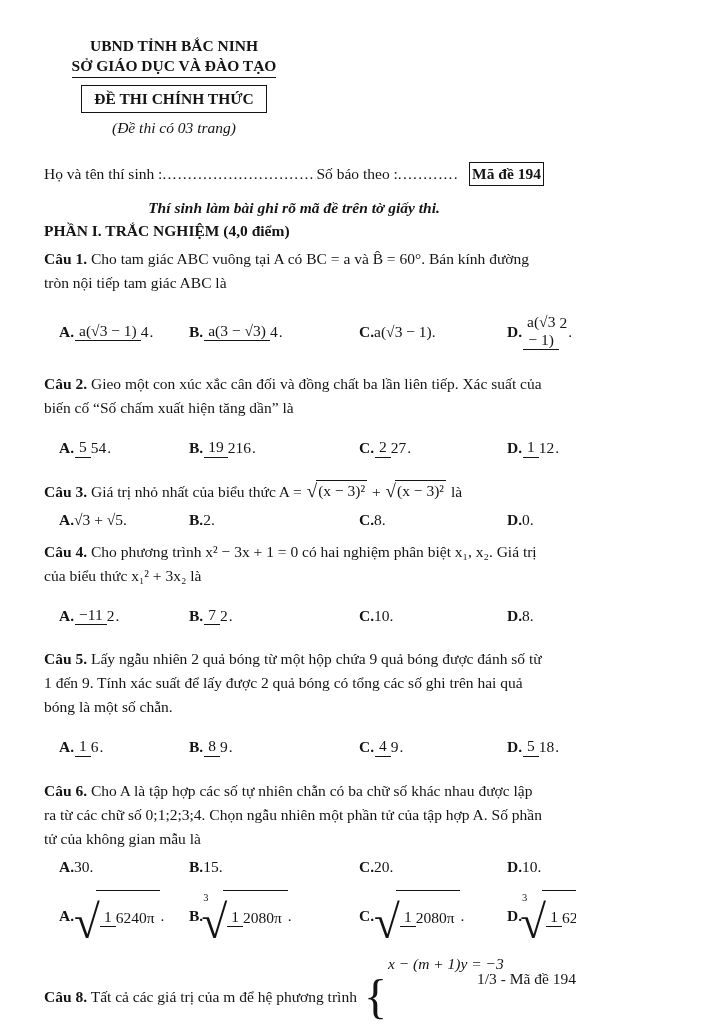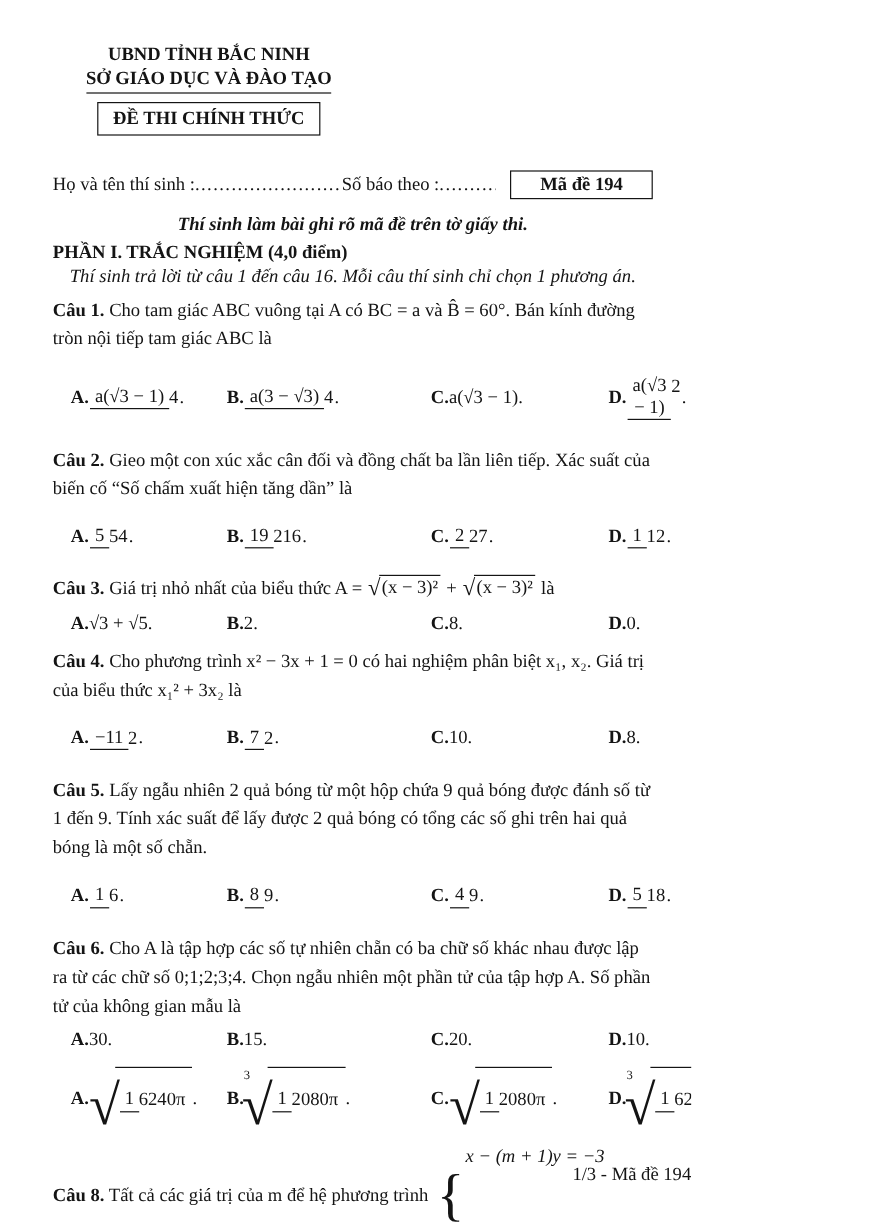--- a/index.html
+++ b/index.html
@@ -35,21 +35,21 @@
   }
   .time-underline { border-bottom: 1.3px solid #141414; padding-bottom: 1px; }
 
   
   .name-row { display: flex; align-items: center; margin-top: 24px; }
   .dotfill { overflow: hidden; white-space: nowrap; letter-spacing: 1.2px; }
   .dot-name { flex: 2.6; }
   .dot-sbd { flex: 1; }
   .code-box {
     border: 1.7px solid #141414;
-    padding: 2px 24px;
+    padding: 2px 2px;
     margin-left: 12px;
     font-weight: bold;
     white-space: nowrap;
   }
 
   
   .center-bold-italic { text-align: center; font-weight: bold; font-style: italic; margin: 13px 0 4px; }
   .part-title { font-weight: bold; margin: 5px 0 2px; }
   .center-italic { text-align: center; font-style: italic; margin-bottom: 4px; }
 
@@ -99,34 +99,34 @@
 
 <div class="page">
 
   <div class="header">
     <div class="header-left">
       <div class="h-line bold">UBND TỈNH BẮC NINH</div>
       <div class="h-line"><span class="bold u-span">SỞ GIÁO DỤC VÀ ĐÀO TẠO</span></div>
       <div>
         <span class="official-box">ĐỀ THI CHÍNH THỨC</span>
       </div>
+      <div class="h-line italic">(Đề thi có 03 trang)</div>
     </div>
   </div>
 
   <div class="name-row">
     <span>Họ và tên thí sinh :</span>
     <span class="dotfill dot-name">........................................................................................................................</span>
     <span>Số báo theo : </span>
     <span class="dotfill dot-sbd">........................................................</span>
     <span class="code-box">Mã đề 194</span>
   </div>
 
   <div class="center-bold-italic">Thí sinh làm bài ghi rõ mã đề trên tờ giấy thi.</div>
   <div class="part-title">PHẦN I. TRẮC NGHIỆM (4,0 điểm)</div>
-  <div class="center-italic">Thí sinh trả lời từ câu 1 đến câu 16. Mỗi câu thí sinh chỉ chọn 1 phương án.</div>
 
   <div class="q">
     <p class="stem"><b class="qlabel">Câu 1.</b> <span>Cho tam giác ABC vuông tại A có BC = a và B̂ = 60°. Bán kính đường tròn nội tiếp tam giác ABC là</span></p>
     <div class="options frac-row">
       <div class="opt">
           <b class="opt-letter">A.</b>
           <span class="frac">
             <span class="fnum">a(√3 − 1)</span>
             <span class="fden">4</span>
           </span>

